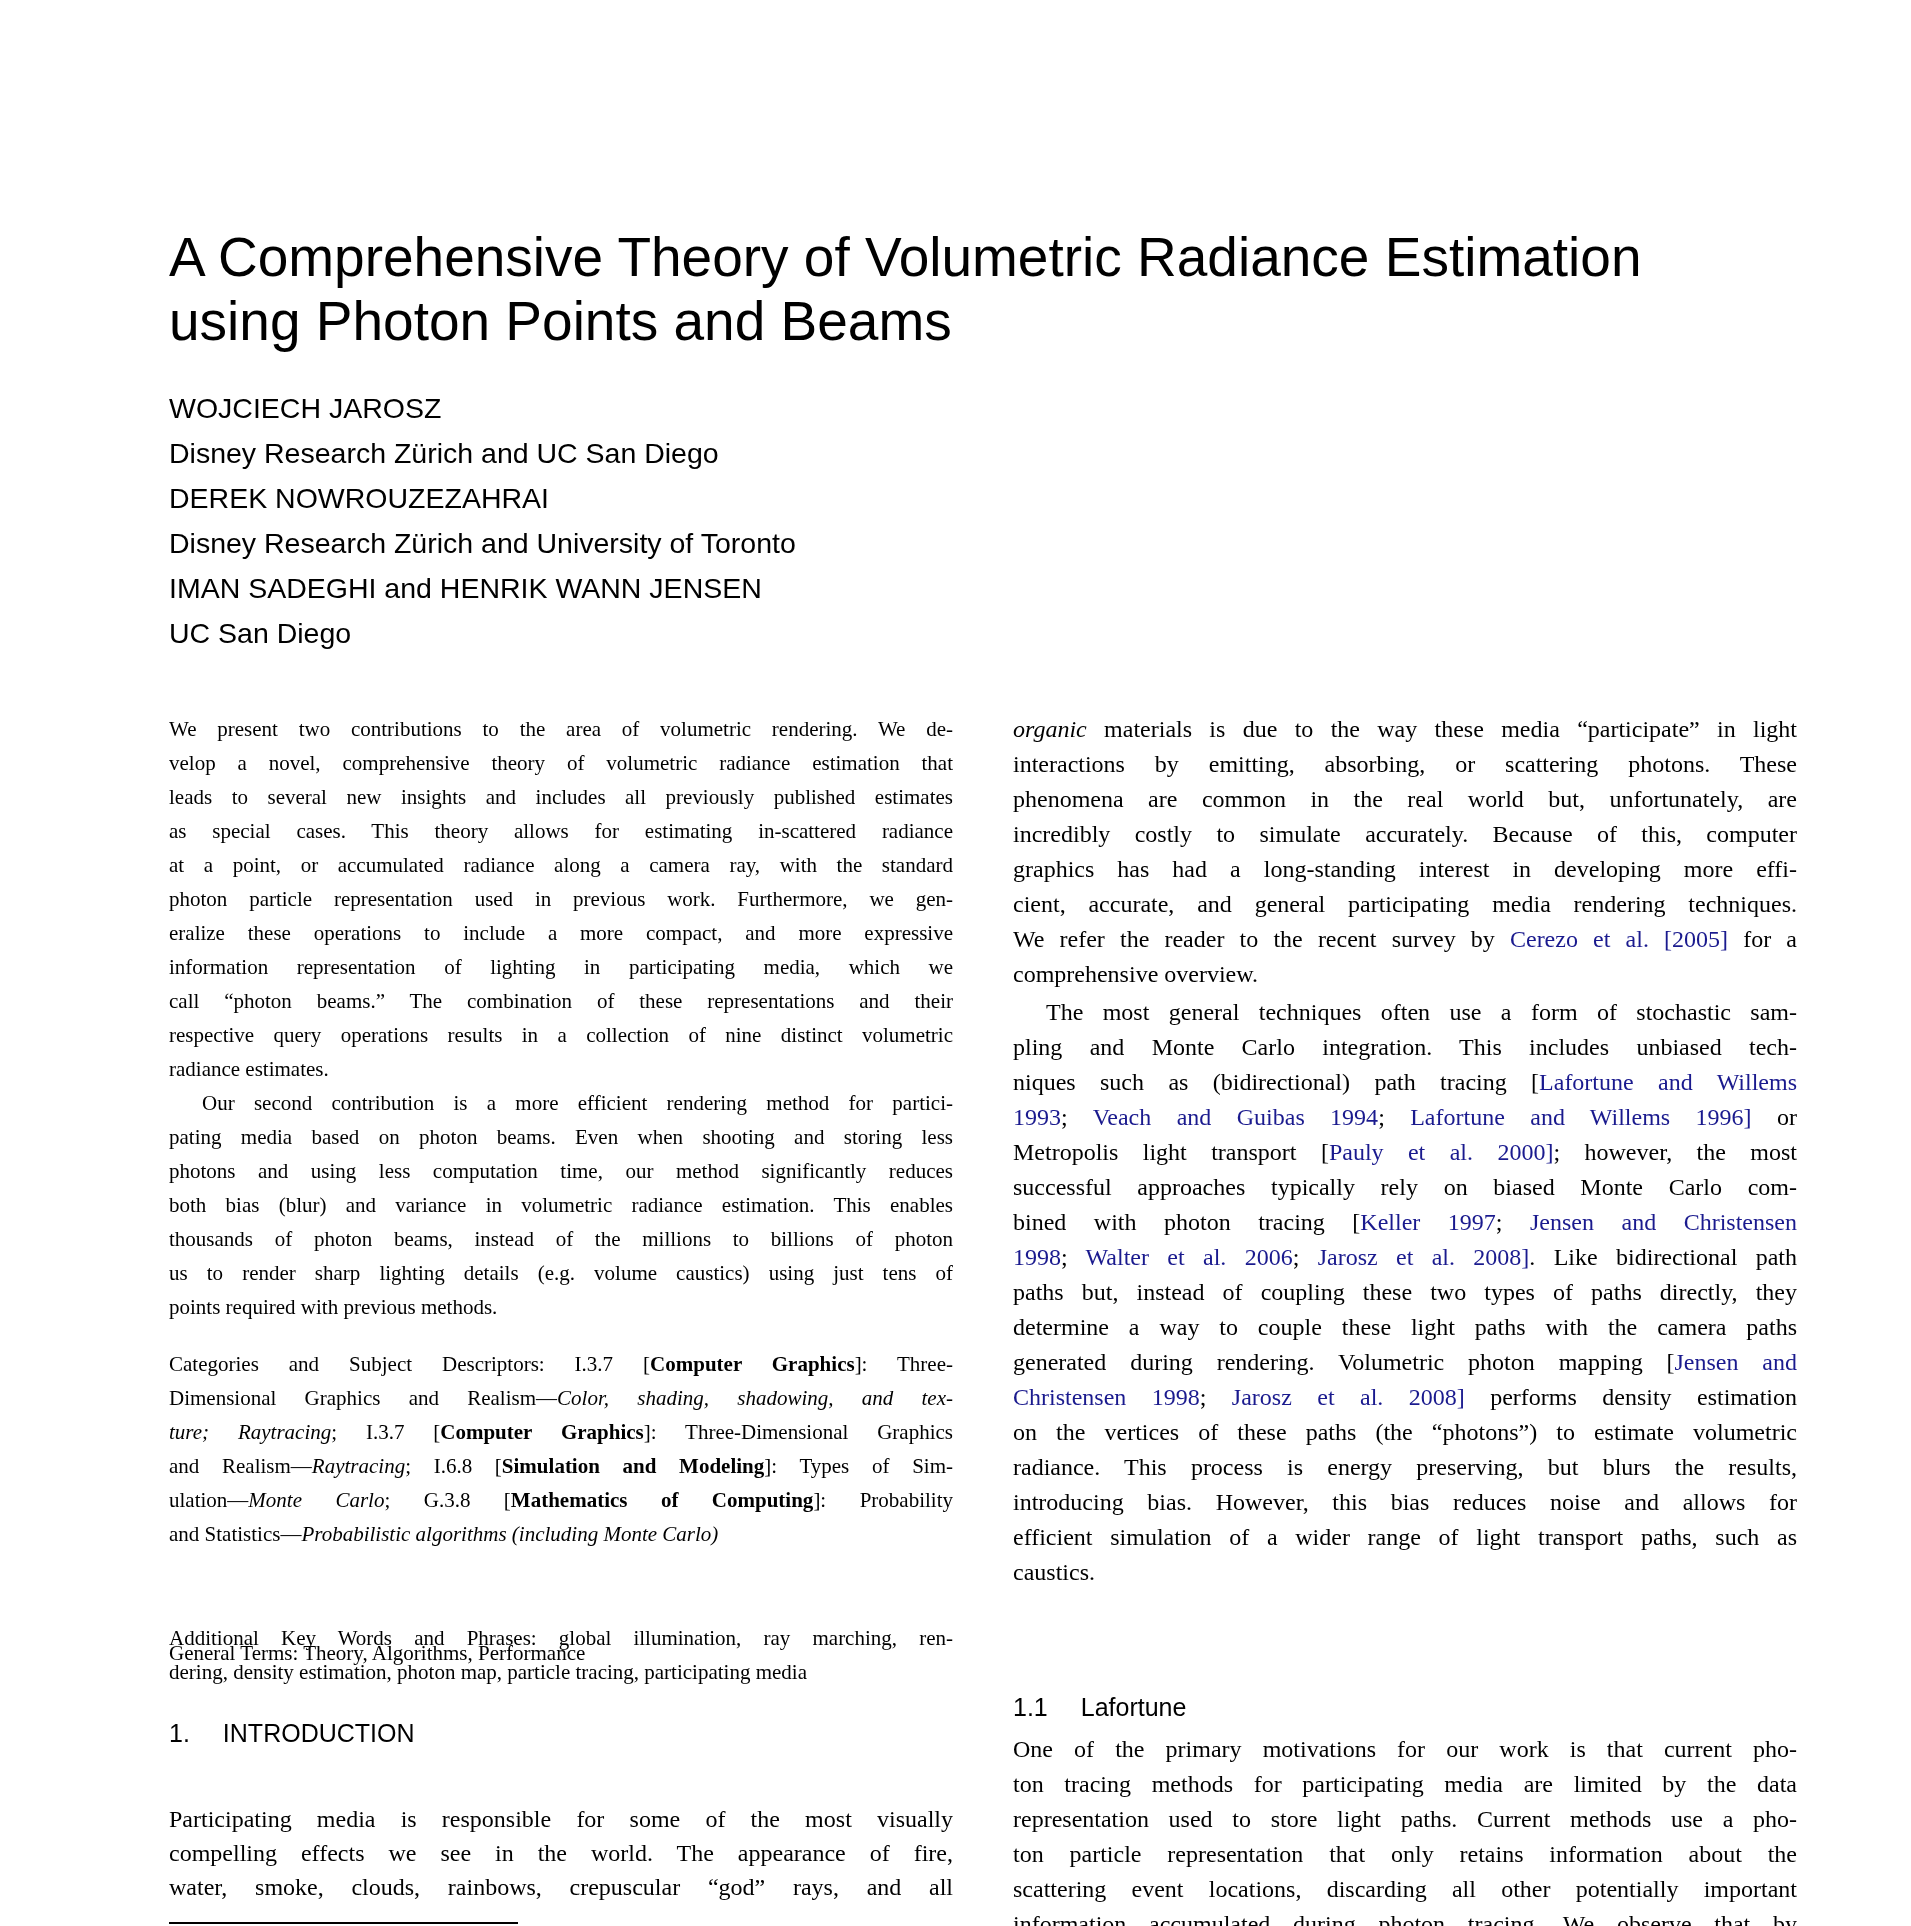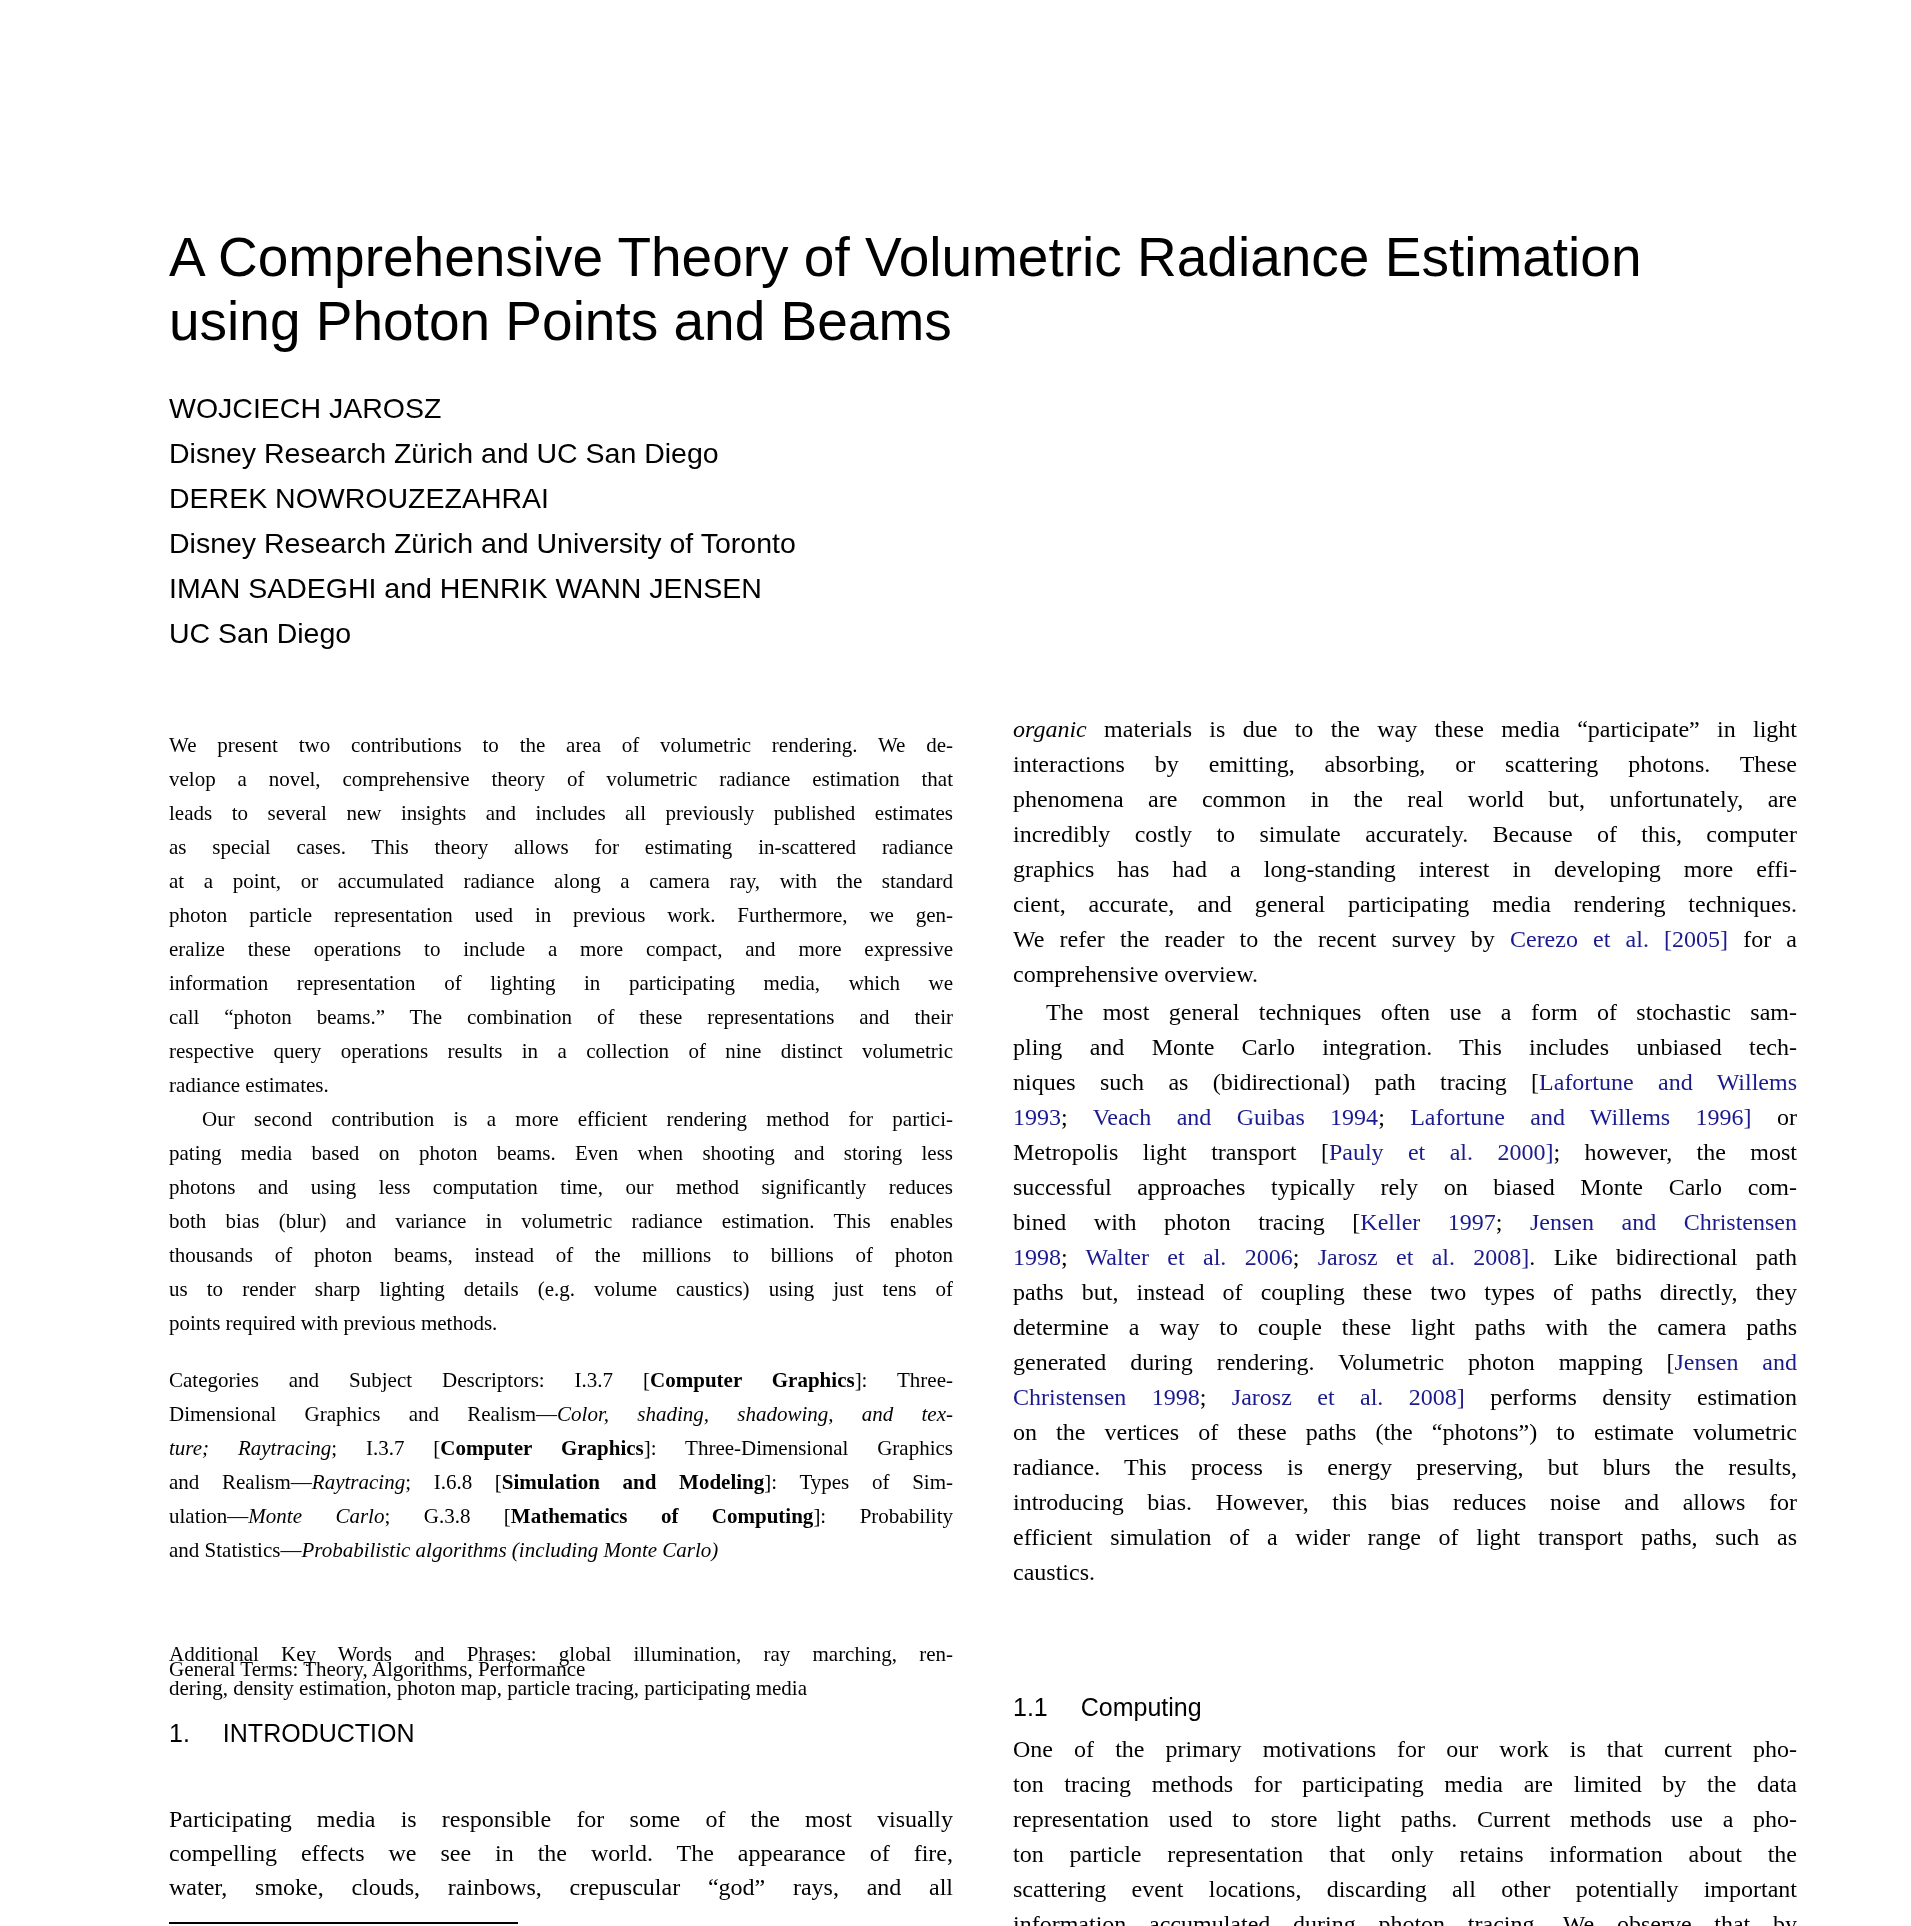--- a/index.html
+++ b/index.html
@@ -30,21 +30,21 @@
   }
 
   
   .col{position:absolute;width:784px;font-family:"Liberation Serif", serif;}
   #left-col{left:169px;top:0px;}
   #right-col{left:1013px;top:0px;}
 
   .block{position:absolute;width:784px;}
 
   
-  .small-serif{font-size:21px;line-height:34px;margin-top:16px;}
+  .small-serif{font-size:21px;line-height:34px;}
   
   .body-serif{font-size:24px;line-height:35px;}
   .body-serif-tight{font-size:24px;line-height:35px;}
 
   .ln{text-align:justify;text-align-last:justify;}
   .ln.nj{text-align:center;text-align-last:left;}
   .ln.ind{text-indent:33px;}
   .no-justify .ln{text-align:left;text-align-last:left;}
 
   .cite{color:var(--cite);}
@@ -163,21 +163,21 @@
         <div class="ln">generated during rendering. Volumetric photon mapping [<span class="cite">Jensen and</span></div>
         <div class="ln"><span class="cite">Christensen 1998</span>; <span class="cite">Jarosz et al. 2008]</span> performs density estimation</div>
         <div class="ln">on the vertices of these paths (the “photons”) to estimate volumetric</div>
         <div class="ln">radiance. This process is energy preserving, but blurs the results,</div>
         <div class="ln">introducing bias. However, this bias reduces noise and allows for</div>
         <div class="ln">efficient simulation of a wider range of light transport paths, such as</div>
         <div class="ln nj">caustics.</div>
       </div>
 
     <div class="sec-head" style="left:0px;top:1693px;">
-      <span class="sec-num">1.1</span><span class="sec-title">Computing</span>
+      <span class="sec-num">1.1</span><span class="sec-title">Lafortune</span>
     </div>
 
     <div class="block body-serif-tight" style="top:1732px;">
         <div class="ln">One of the primary motivations for our work is that current pho-</div>
         <div class="ln">ton tracing methods for participating media are limited by the data</div>
         <div class="ln">representation used to store light paths. Current methods use a pho-</div>
         <div class="ln">ton particle representation that only retains information about the</div>
         <div class="ln">scattering event locations, discarding all other potentially important</div>
         <div class="ln">information accumulated during photon tracing. We observe that by</div>
       </div>

